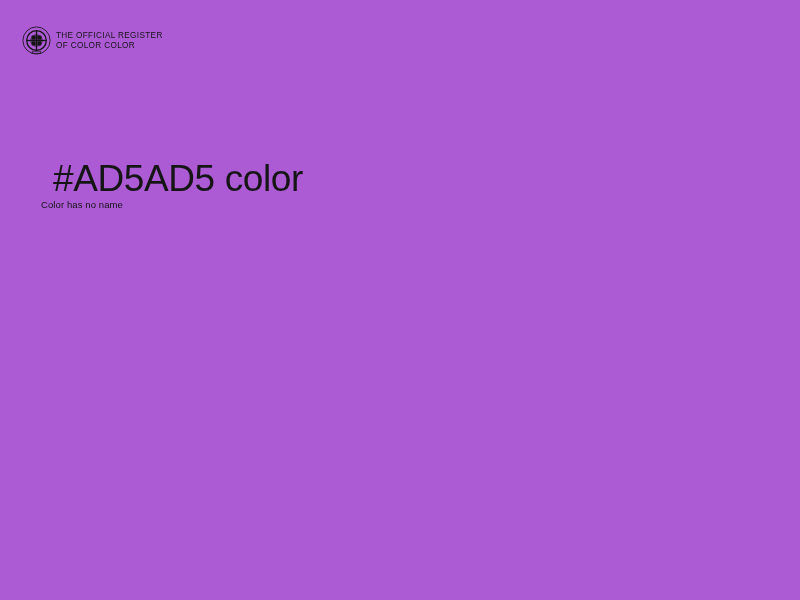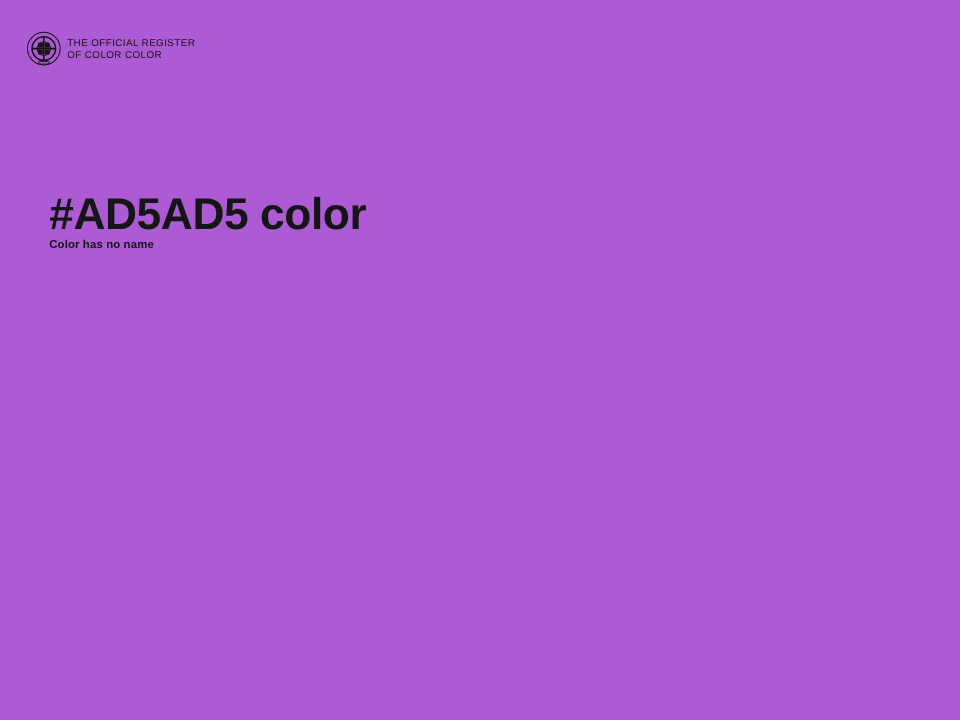--- a/index.html
+++ b/index.html
@@ -56,34 +56,35 @@
     left: 41px;
     top: 131px;
     font-family: "Liberation Sans", sans-serif;
     font-size: 37px;
     line-height: 46px;
     color: #151515;
     white-space: nowrap;
     letter-spacing: -0.4px;
   }
   .headline .hex {
-    font-weight: 700;
+    font-weight: 400;
+    margin-left: 12px;
   }
   .headline .word {
-    font-weight: 700;
+    font-weight: 400;
   }
 
   
   .subnote {
     position: absolute;
     left: 41px;
     top: 198px;
     font-family: "Liberation Sans", sans-serif;
     font-size: 9.5px;
-    font-weight: 700;
+    font-weight: 400;
     line-height: 14px;
     color: #141414;
     letter-spacing: 0.1px;
     white-space: nowrap;
   }
 </style>
 </head>
 <body style="background: rgb(173, 90, 213);">
 
 <div class="page" style="background: rgb(173, 90, 213);">

